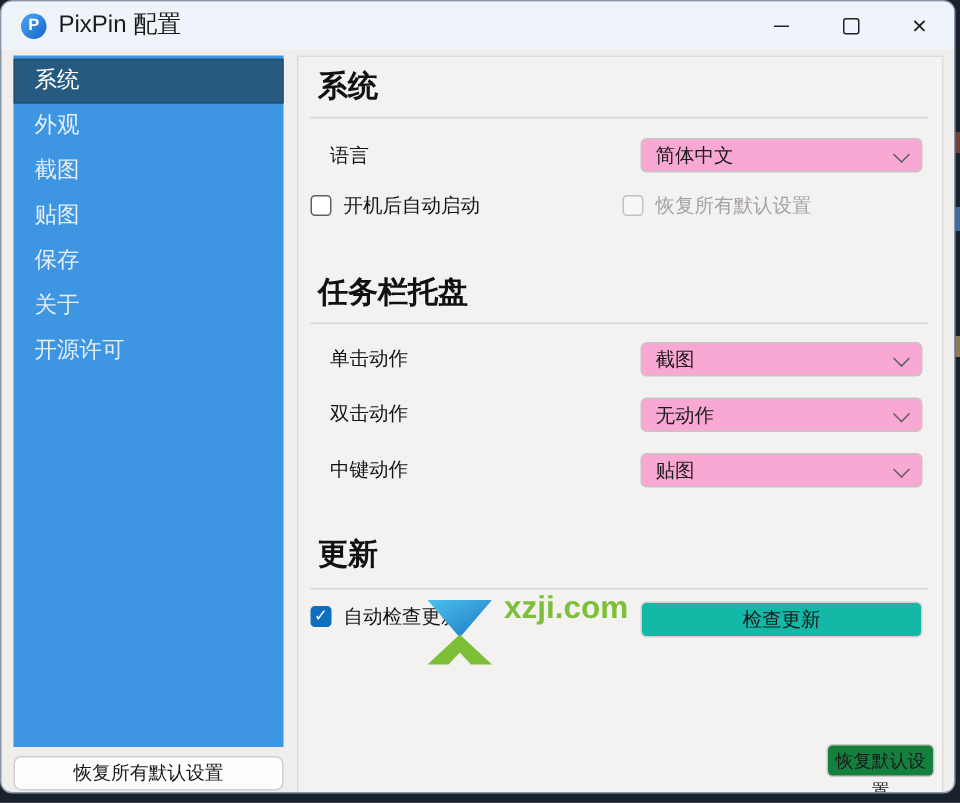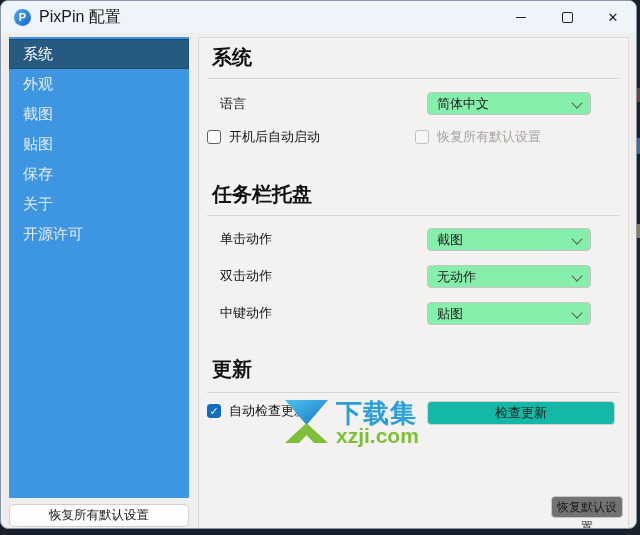--- a/index.html
+++ b/index.html
@@ -36,39 +36,39 @@
     background:#fdfdfd;border:1px solid #d0cece;border-radius:5px;font-size:12.5px;color:#1a1a1a;
     text-align:center;line-height:21px;box-sizing:border-box;}
 
   
   .content{position:absolute;left:197px;top:36px;width:431px;height:492px;
     background:#f3f2f1;border:1px solid #dddbda;box-sizing:border-box;}
   .sec-title{position:absolute;left:13px;font-size:20px;font-weight:bold;color:#111;}
   .divider{position:absolute;left:8px;width:412px;height:1px;background:#d9d7d5;}
   .row-label{position:absolute;left:2px;font-size:13px;color:#141414;line-height:20px;margin-left:19px;}
 
-  .select{position:absolute;left:228px;width:164px;height:23px;background:#86efac;
+  .select{position:absolute;left:228px;width:188px;height:23px;background:#f9a8d4;
     border:1px solid #c7c5c3;border-radius:4px;box-sizing:border-box;font-size:13px;color:#1b1b1b;
     line-height:21px;padding-left:9px;}
   .chev{position:absolute;right:9px;top:6px;width:7px;height:7px;border-right:1.5px solid #5c5c5c;
     border-bottom:1.5px solid #5c5c5c;transform:rotate(45deg);}
 
   .checkbox{position:absolute;width:14px;height:14px;background:#fff;border:1px solid #5f5f5f;
     border-radius:3px;box-sizing:border-box;}
   .checkbox.checked{background:var(--checkbox_accent,#106ebe);border-color:var(--checkbox_accent,#106ebe);
     color:#fff;font-size:11px;line-height:13px;text-align:center;}
   .checkbox.disabled{border-color:#c3c1bf;background:#f7f6f5;}
   .cb-label{position:absolute;font-size:13px;color:#141414;line-height:16px;}
   .cb-label.disabled{color:#a5a3a1;}
 
   .check-btn{position:absolute;left:228px;top:363px;width:188px;height:24px;background:#14b8a6;
     border:1px solid #d2d0ce;border-radius:4px;box-sizing:border-box;font-size:13px;color:#1a1a1a;
     text-align:center;line-height:22px;}
 
-  .reset-btn{position:absolute;left:352px;top:458px;width:72px;height:22px;background:#737373;
+  .reset-btn{position:absolute;left:352px;top:458px;width:72px;height:22px;background:#15803d;
     border:1px solid #c9c7c5;border-radius:4px;box-sizing:border-box;font-size:12px;color:#1a1a1a;
     text-align:center;line-height:20px;}
 
   
   .watermark{position:absolute;left:84px;top:360px;display:flex;align-items:flex-start;z-index:5;}
   .wm-text{margin-left:6px;}
   .wm-name{font-size:26px;font-weight:bold;color:var(--watermark_blue,#2b9fd9);letter-spacing:1px;line-height:30px;}
   .wm-domain{font-size:21px;font-weight:bold;color:var(--watermark_green,#7dbf37);line-height:15px;}
 </style>
 </head>
@@ -159,21 +159,20 @@
           <defs>
             <linearGradient id="wmblue" x1="0" y1="0" x2="1" y2="1">
               <stop offset="0" stop-color="#4cc1ef"></stop>
               <stop offset="1" stop-color="#1a78c2"></stop>
             </linearGradient>
           </defs>
           <polygon points="2,2 45,2 23.5,27" fill="url(#wmblue)"></polygon>
           <polygon points="23.5,25 45,45 31,45 23.5,37 16,45 2,45" fill="#7dbf37"></polygon>
         </svg>
         <div class="wm-text">
-          <div class="wm-name">下载集</div>
           <div class="wm-domain">xzji.com</div>
         </div>
       </div>
 
       <div class="reset-btn">恢复默认设置</div>
     </div>
 
   </div>
 </div>
 

